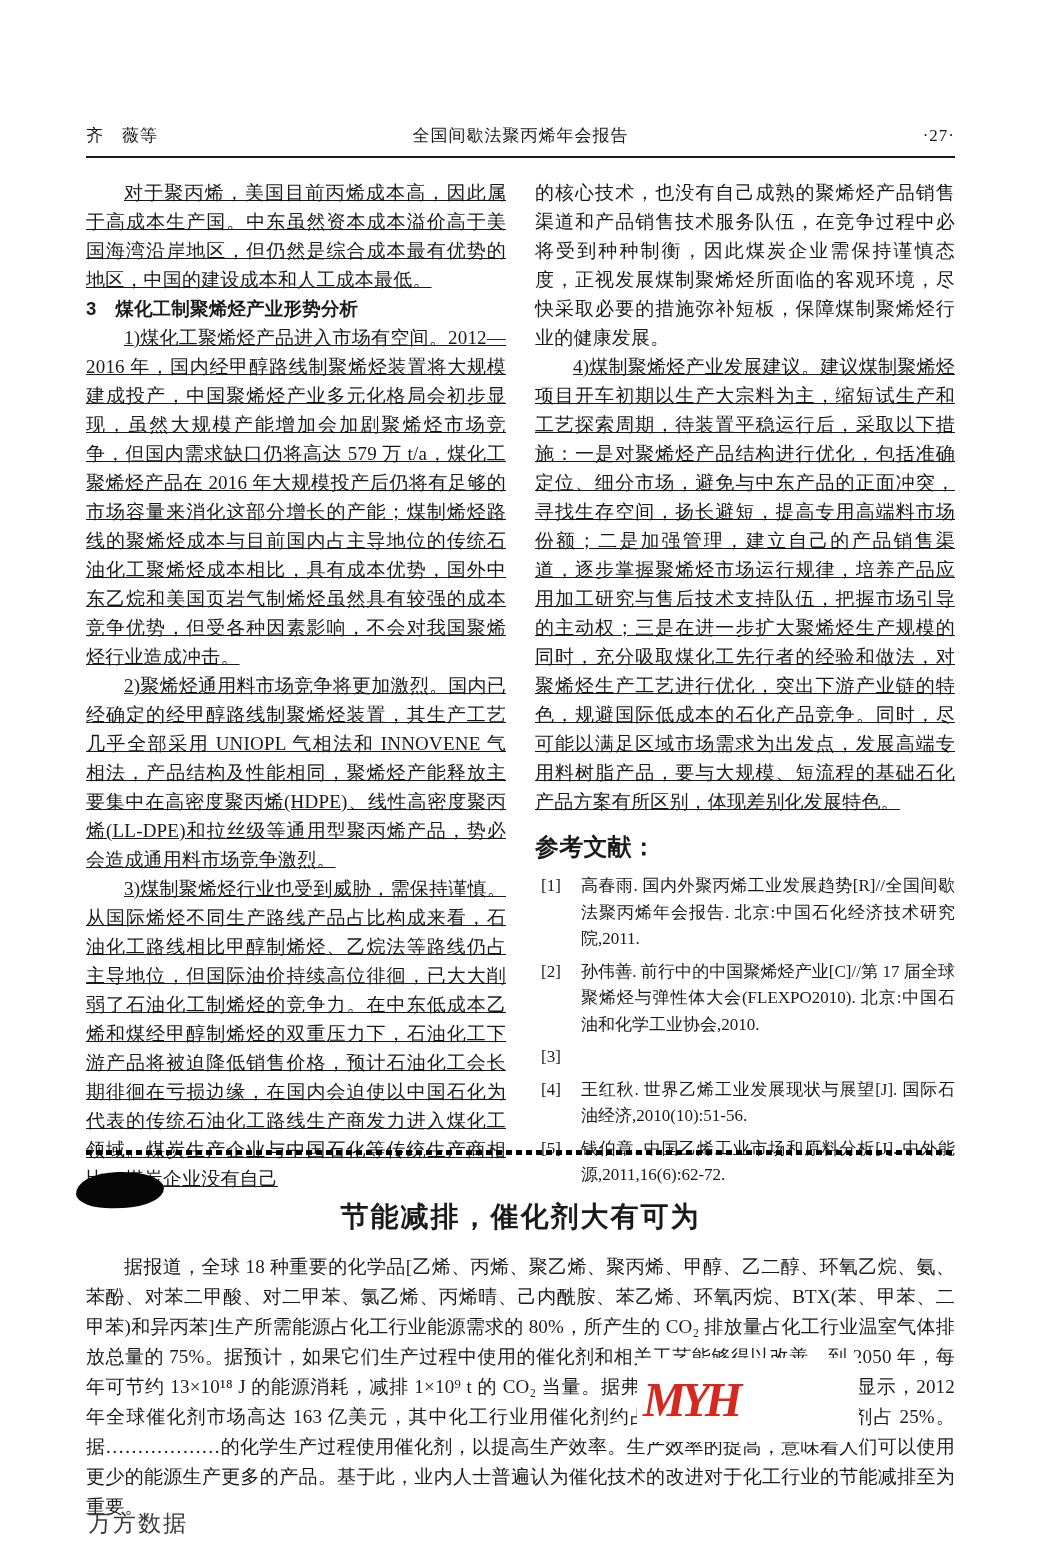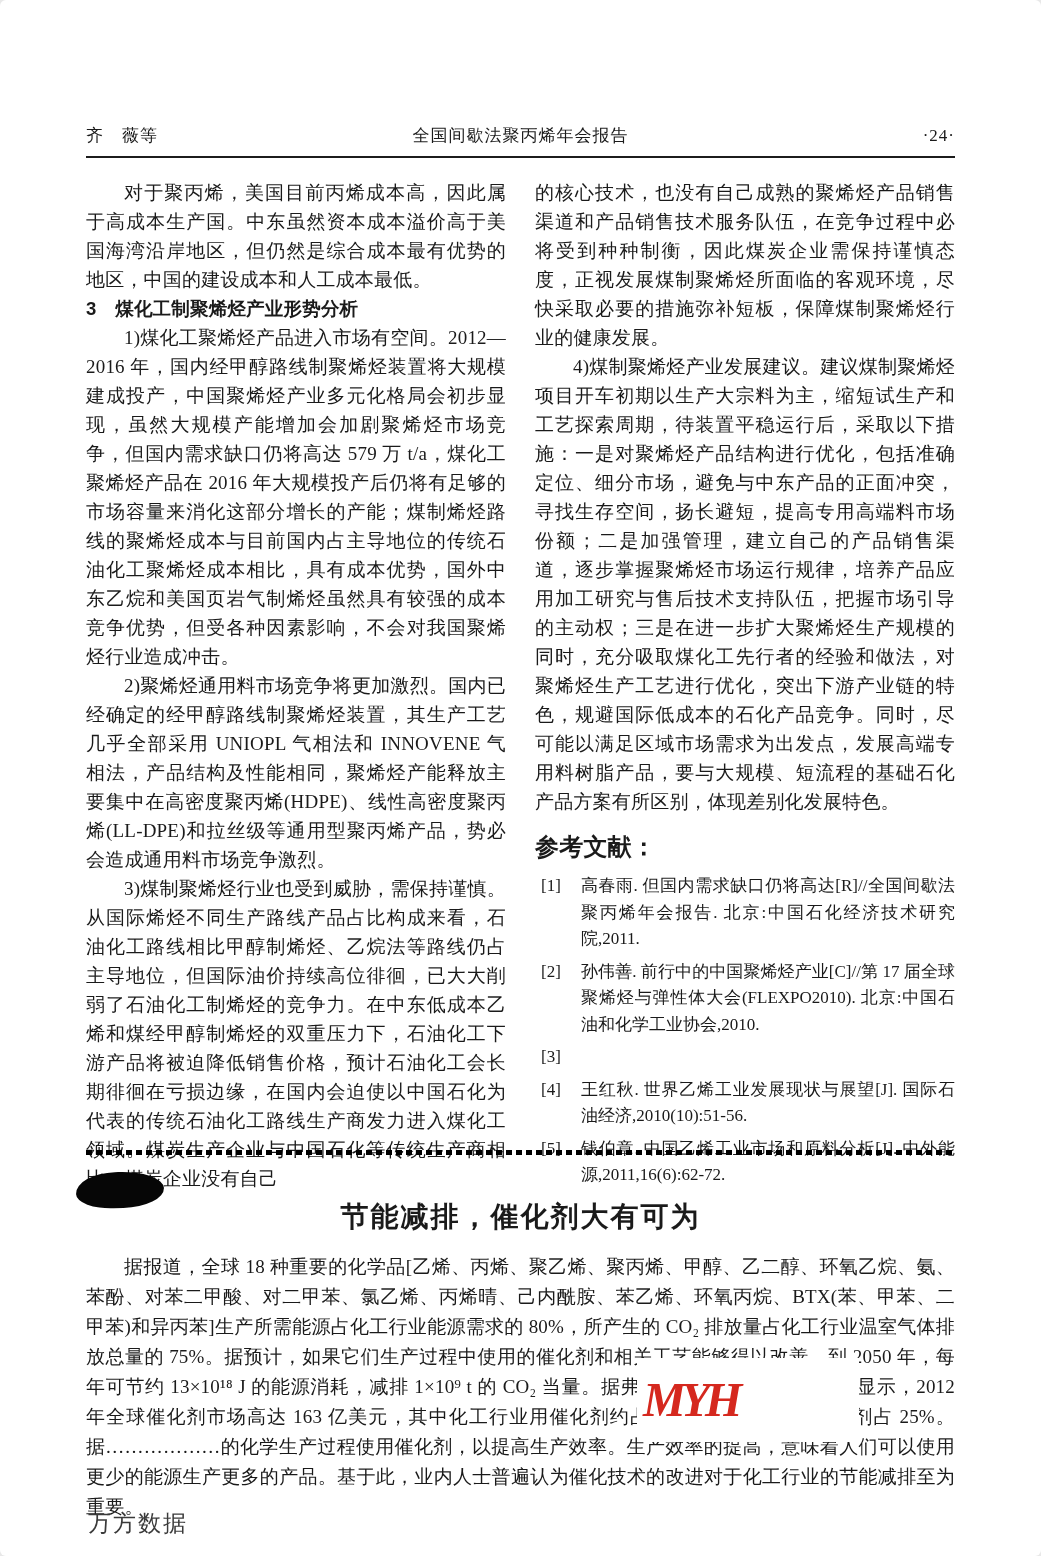--- a/index.html
+++ b/index.html
@@ -5,21 +5,20 @@
   html, body { margin: 0; padding: 0; background: #e8e8e8; }
   .page {
     position: relative;
     width: 1041px;
     height: 1556px;
     margin: 0 auto;
     background: #ffffff;
     font-family: "Liberation Serif", "DejaVu Serif", serif;
     color: #1a1a1a;
     overflow: hidden;
-    border-radius: 6px;
   }
   
   .header {
     position: absolute;
     top: 124px; left: 86px; width: 869px;
     display: flex; align-items: baseline;
     font-size: 17px;
   }
   .h-author { flex: 0 0 160px; text-align: left; letter-spacing: 1px; }
   .h-title  { flex: 1 1 auto; text-align: center; letter-spacing: 1px; }
@@ -36,21 +35,21 @@
     display: flex; gap: 29px;
   }
   .col { width: 420px; }
   .para {
     margin: 0;
     font-size: 19px;
     line-height: 29px;
     text-align: justify;
     letter-spacing: 0.2px;
   }
-  .indent { text-indent: 2em; }
+  .indent { text-indent: 2em; text-decoration: underline; }
   .heading { font-weight: bold; font-family: "Liberation Sans", "DejaVu Sans", sans-serif; font-size: 18.5px; }
   .refs-heading {
     font-weight: bold;
     font-family: "Liberation Sans", "DejaVu Sans", sans-serif;
     font-size: 24px;
     margin: 16px 0 12px 0;
   }
   .ref {
     display: flex;
     font-size: 17px;
@@ -137,42 +136,42 @@
   }
 </style>
 </head>
 <body>
 
 <div class="page">
 
   <header class="header">
     <span class="h-author">齐　薇等</span>
     <span class="h-title">全国间歇法聚丙烯年会报告</span>
-    <span class="h-page">·24·</span>
+    <span class="h-page">·27·</span>
   </header>
   <div class="header-rule"></div>
 
   <div class="columns">
 
     <div class="col">
       <p class="para indent">对于聚丙烯，美国目前丙烯成本高，因此属于高成本生产国。中东虽然资本成本溢价高于美国海湾沿岸地区，但仍然是综合成本最有优势的地区，中国的建设成本和人工成本最低。</p>
       <p class="para heading">3　煤化工制聚烯烃产业形势分析</p>
       <p class="para indent">1)煤化工聚烯烃产品进入市场有空间。2012—2016 年，国内经甲醇路线制聚烯烃装置将大规模建成投产，中国聚烯烃产业多元化格局会初步显现，虽然大规模产能增加会加剧聚烯烃市场竞争，但国内需求缺口仍将高达 579 万 t/a，煤化工聚烯烃产品在 2016 年大规模投产后仍将有足够的市场容量来消化这部分增长的产能；煤制烯烃路线的聚烯烃成本与目前国内占主导地位的传统石油化工聚烯烃成本相比，具有成本优势，国外中东乙烷和美国页岩气制烯烃虽然具有较强的成本竞争优势，但受各种因素影响，不会对我国聚烯烃行业造成冲击。</p>
       <p class="para indent">2)聚烯烃通用料市场竞争将更加激烈。国内已经确定的经甲醇路线制聚烯烃装置，其生产工艺几乎全部采用 UNIOPL 气相法和 INNOVENE 气相法，产品结构及性能相同，聚烯烃产能释放主要集中在高密度聚丙烯(HDPE)、线性高密度聚丙烯(LL-DPE)和拉丝级等通用型聚丙烯产品，势必会造成通用料市场竞争激烈。</p>
       <p class="para indent">3)煤制聚烯烃行业也受到威胁，需保持谨慎。从国际烯烃不同生产路线产品占比构成来看，石油化工路线相比甲醇制烯烃、乙烷法等路线仍占主导地位，但国际油价持续高位徘徊，已大大削弱了石油化工制烯烃的竞争力。在中东低成本乙烯和煤经甲醇制烯烃的双重压力下，石油化工下游产品将被迫降低销售价格，预计石油化工会长期徘徊在亏损边缘，在国内会迫使以中国石化为代表的传统石油化工路线生产商发力进入煤化工领域。煤炭生产企业与中国石化等传统生产商相比，煤炭企业没有自己</p>
     </div>
 
     <div class="col">
       <p class="para">的核心技术，也没有自己成熟的聚烯烃产品销售渠道和产品销售技术服务队伍，在竞争过程中必将受到种种制衡，因此煤炭企业需保持谨慎态度，正视发展煤制聚烯烃所面临的客观环境，尽快采取必要的措施弥补短板，保障煤制聚烯烃行业的健康发展。</p>
       <p class="para indent">4)煤制聚烯烃产业发展建议。建议煤制聚烯烃项目开车初期以生产大宗料为主，缩短试生产和工艺探索周期，待装置平稳运行后，采取以下措施：一是对聚烯烃产品结构进行优化，包括准确定位、细分市场，避免与中东产品的正面冲突，寻找生存空间，扬长避短，提高专用高端料市场份额；二是加强管理，建立自己的产品销售渠道，逐步掌握聚烯烃市场运行规律，培养产品应用加工研究与售后技术支持队伍，把握市场引导的主动权；三是在进一步扩大聚烯烃生产规模的同时，充分吸取煤化工先行者的经验和做法，对聚烯烃生产工艺进行优化，突出下游产业链的特色，规避国际低成本的石化产品竞争。同时，尽可能以满足区域市场需求为出发点，发展高端专用料树脂产品，要与大规模、短流程的基础石化产品方案有所区别，体现差别化发展特色。</p>
       <p class="para refs-heading">参考文献：</p>
 
       <div class="ref">
         <span class="ref-label">[1]</span>
-        <span class="ref-text">高春雨. 但国内需求缺口仍将高达[R]//全国间歇法聚丙烯年会报告. 北京:中国石化经济技术研究院,2011.</span>
+        <span class="ref-text">高春雨. 国内外聚丙烯工业发展趋势[R]//全国间歇法聚丙烯年会报告. 北京:中国石化经济技术研究院,2011.</span>
       </div>
       <div class="ref">
         <span class="ref-label">[2]</span>
         <span class="ref-text">孙伟善. 前行中的中国聚烯烃产业[C]//第 17 届全球聚烯烃与弹性体大会(FLEXPO2010). 北京:中国石油和化学工业协会,2010.</span>
       </div>
       <div class="ref">
         <span class="ref-label">[3]</span>
       </div>
       <div class="ref">
         <span class="ref-label">[4]</span>

